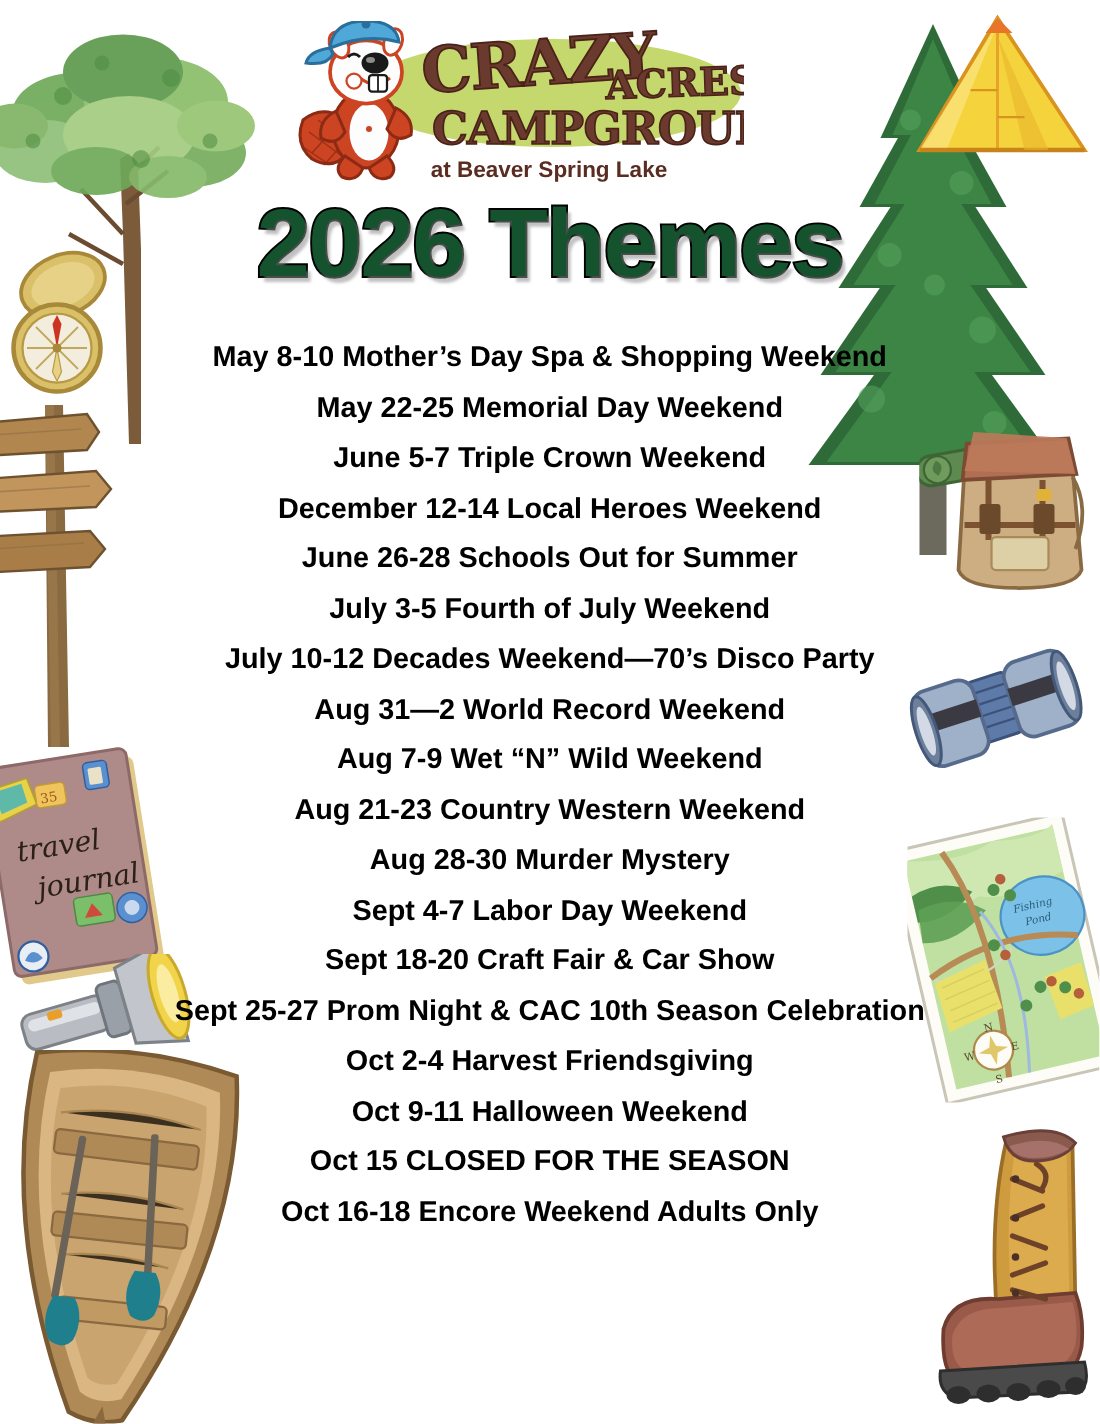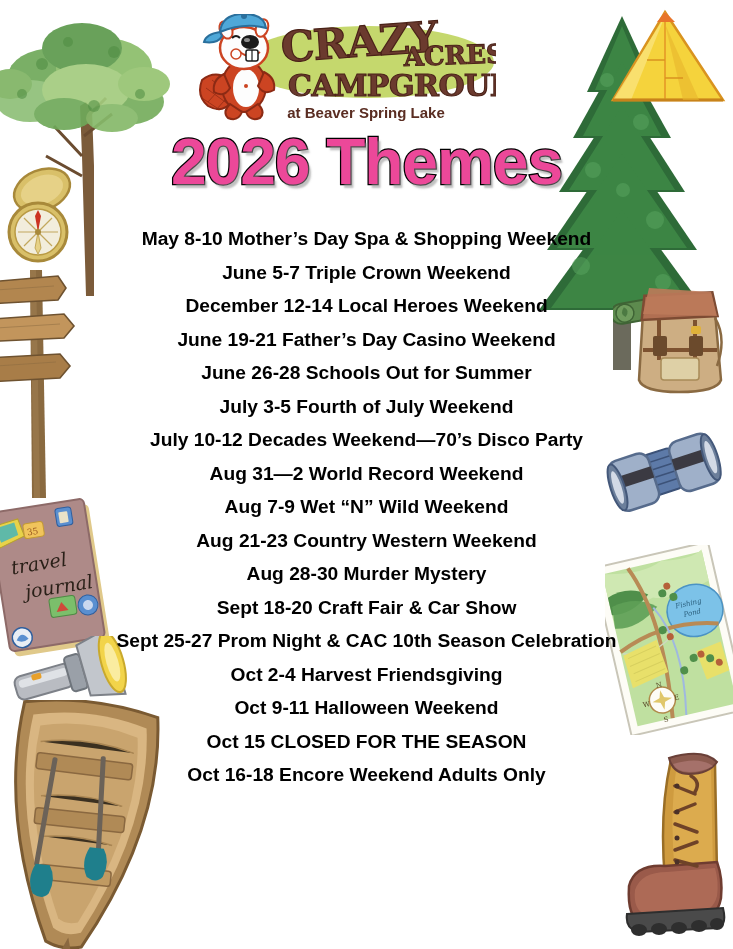--- a/index.html
+++ b/index.html
@@ -58,21 +58,21 @@
   #logo svg { display:block; }
 
   
   #page-title {
     position:absolute; left:0; top:130px; width:733px;
     text-align:center;
     font-size:64px;
     font-weight:bold;
     font-family:"Liberation Sans", sans-serif;
     letter-spacing:-1px;
-    color:#ec4899;
+    color:#14532d;
     -webkit-text-stroke:2.5px #000;
     paint-order: stroke fill;
     text-shadow:3px 4px 2px rgba(140,140,140,.55);
     line-height:1;
     z-index:5;
   }
 
   
   #theme-list {
     position:absolute; left:0; top:222px; width:733px;
@@ -421,30 +421,31 @@
       <text x="92" y="82" font-family="'DejaVu Serif', serif" font-weight="bold" font-size="30" fill="#6b3a2e" stroke="#4a2218" stroke-width="1.1" letter-spacing="-0.5">CAMPGROUND</text>
 
       <text x="170" y="104" text-anchor="middle" font-family="'Liberation Sans', sans-serif" font-weight="bold" font-size="15" fill="#5a2d22">at Beaver Spring Lake</text>
     </svg>
   </div>
 
   <div id="page-title">2026 Themes</div>
 
   <div id="theme-list">
     <div class="theme-item">May 8-10 Mother’s Day Spa &amp; Shopping Weekend</div>
+    <div class="theme-item">May 22-25 Memorial Day Weekend</div>
     <div class="theme-item">June 5-7 Triple Crown Weekend</div>
     <div class="theme-item">December 12-14 Local Heroes Weekend</div>
-    <div class="theme-item">June 19-21 Father’s Day Casino Weekend</div>
     <div class="theme-item">June 26-28 Schools Out for Summer</div>
     <div class="theme-item">July 3-5 Fourth of July Weekend</div>
     <div class="theme-item">July 10-12 Decades Weekend—70’s Disco Party</div>
     <div class="theme-item">Aug 31—2 World Record Weekend</div>
     <div class="theme-item">Aug 7-9 Wet “N” Wild Weekend</div>
     <div class="theme-item">Aug 21-23 Country Western Weekend</div>
     <div class="theme-item">Aug 28-30 Murder Mystery</div>
+    <div class="theme-item">Sept 4-7 Labor Day Weekend</div>
     <div class="theme-item">Sept 18-20 Craft Fair &amp; Car Show</div>
     <div class="theme-item">Sept 25-27 Prom Night &amp; CAC 10th Season Celebration</div>
     <div class="theme-item">Oct 2-4 Harvest Friendsgiving</div>
     <div class="theme-item">Oct 9-11 Halloween Weekend</div>
     <div class="theme-item">Oct 15 CLOSED FOR THE SEASON</div>
     <div class="theme-item">Oct 16-18 Encore Weekend Adults Only</div>
   </div>
 
 </div>
 

